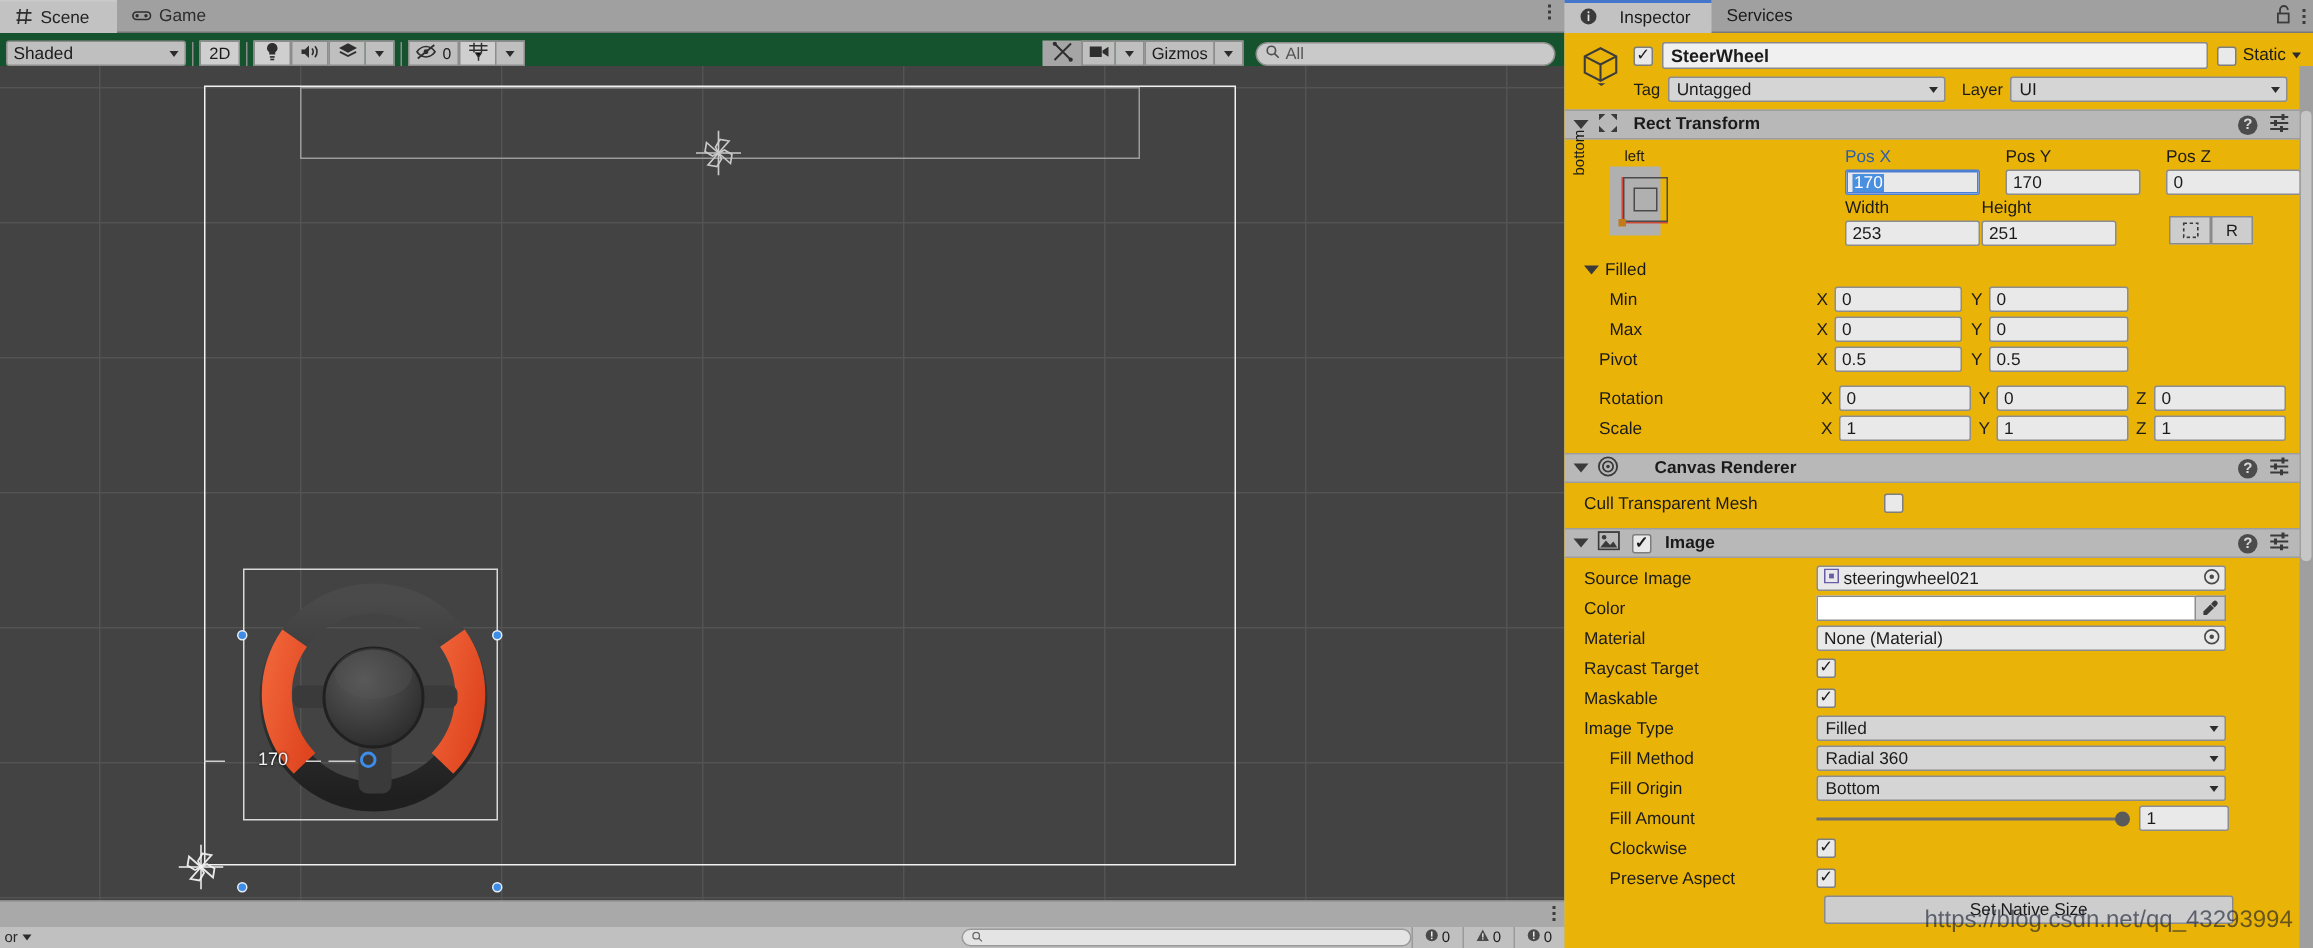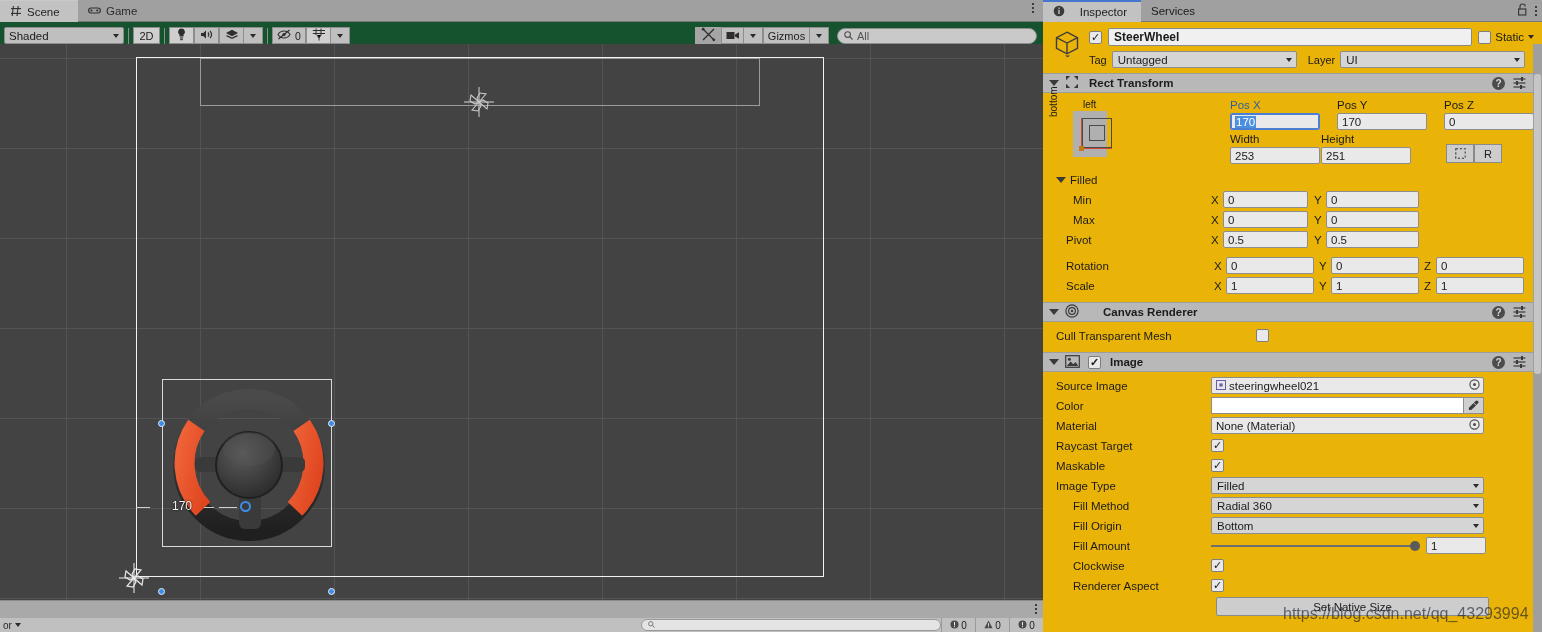--- a/index.html
+++ b/index.html
@@ -815,21 +815,21 @@
                 <div class="slider-knob"></div>
               </div>
           </div>
           <div class="num" style="width:60px;margin-left:10px;">1</div>
         </div>
         <div class="row">
           <div class="row-label ind1">Clockwise</div>
           <span class="chk checked"></span>
         </div>
         <div class="row">
-          <div class="row-label ind1">Renderer Aspect</div>
+          <div class="row-label ind1">Preserve Aspect</div>
           <span class="chk checked"></span>
         </div>
         <div class="row" style="margin-top:2px;">
           <div style="width:165px;"></div>
           <div class="btn-wide" style="width:273px;">
             <span>Set Native Size</span>
           </div>
         </div>
       </div>
 

